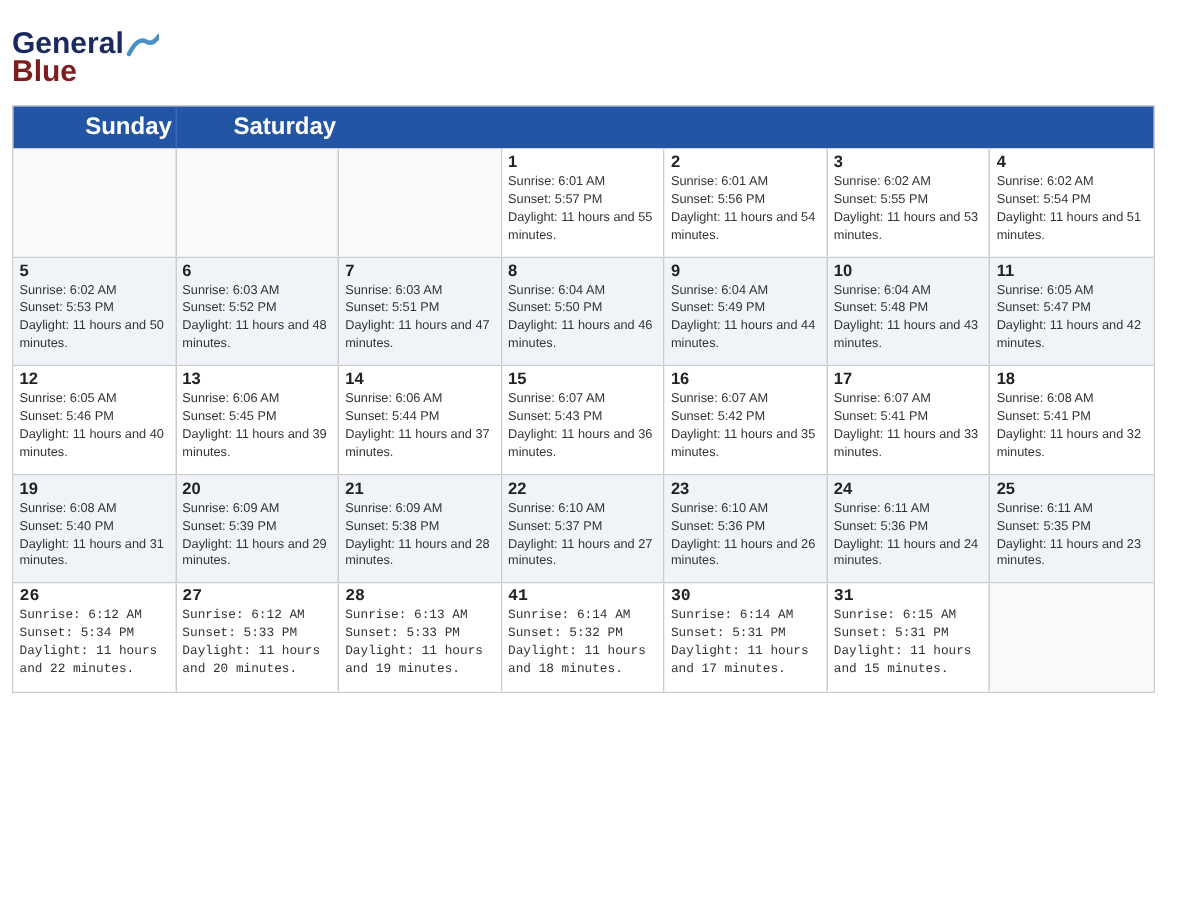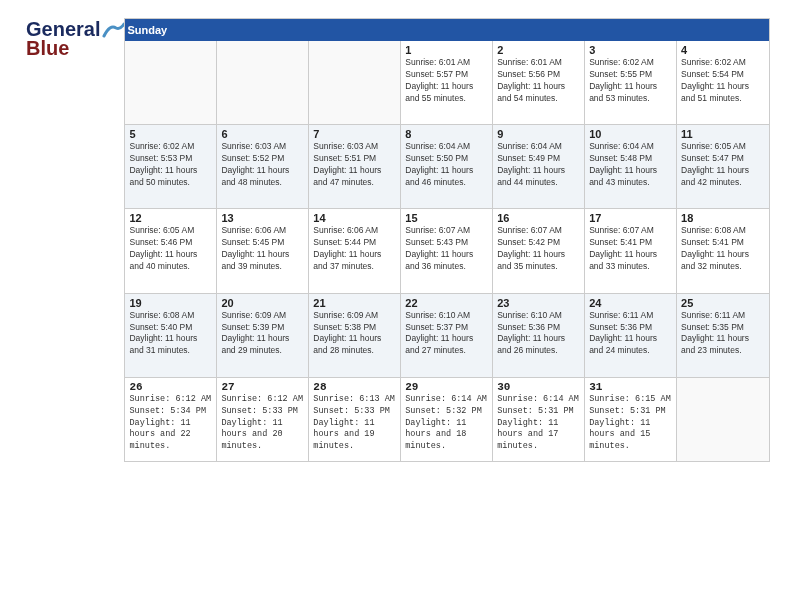--- a/index.html
+++ b/index.html
@@ -6,22 +6,23 @@
     body {
       font-family: Arial, sans-serif;
       background: #fff;
       width: 792px;
       height: 612px;
       overflow: hidden;
     }
     .page {
       width: 792px;
       height: 472px;
-      padding: 18px 22px 10px 26px;
-      display: flex;
+      padding: 18px 22px 10px 8px;
+      display: flex;
+      flex-direction: column;
     }
     .header {
       display: flex;
       justify-content: space-between;
       align-items: flex-start;
       margin-bottom: 10px;
     }
     .logo {
       display: flex;
       flex-direction: column;
@@ -51,23 +52,23 @@
       flex-direction: column;
       border: 1px solid #ccc;
     }
     .cal-header {
       display: grid;
       grid-template-columns: repeat(7, 1fr);
       background: #2255a4;
     }
     .cal-header-cell {
       color: #fff;
-      font-size: 11px;
+      font-size: 16px;
       font-weight: bold;
-      text-align: left;
+      text-align: right;
       padding: 5px 2px;
       border-right: 1px solid #3a6bc4;
     }
     .cal-header-cell:last-child { border-right: none; }
     .cal-body {
       flex: 1;
       display: flex;
       flex-direction: column;
     }
     .cal-row {
@@ -120,20 +121,21 @@
     </div>
     <div class="title-section">
       <div class="month-title"></div>
       <div class="location"></div>
     </div>
   </div>
 
   <div class="calendar">
     <div class="cal-header">
       <div class="cal-header-cell">Sunday</div>
+      <div class="cal-header-cell">Saturday</div>
     </div>
     <div class="cal-body" id="cal-body">
     <div class="cal-row">
           <div class="cal-cell empty"></div>
           <div class="cal-cell empty"></div>
           <div class="cal-cell empty"></div>
           <div class="cal-cell">
         <div class="day-num">1</div>
         <div class="cell-info">
           Sunrise: 6:01 AM<br>
@@ -359,21 +361,21 @@
       </div>
           <div class="cal-cell">
         <div class="day-num">28</div>
         <div class="cell-info">
           Sunrise: 6:13 AM<br>
           Sunset: 5:33 PM<br>
           Daylight: 11 hours and 19 minutes.
         </div>
       </div>
           <div class="cal-cell">
-        <div class="day-num">29</div>
+        <div class="day-num">41</div>
         <div class="cell-info">
           Sunrise: 6:14 AM<br>
           Sunset: 5:32 PM<br>
           Daylight: 11 hours and 18 minutes.
         </div>
       </div>
           <div class="cal-cell">
         <div class="day-num">30</div>
         <div class="cell-info">
           Sunrise: 6:14 AM<br>

